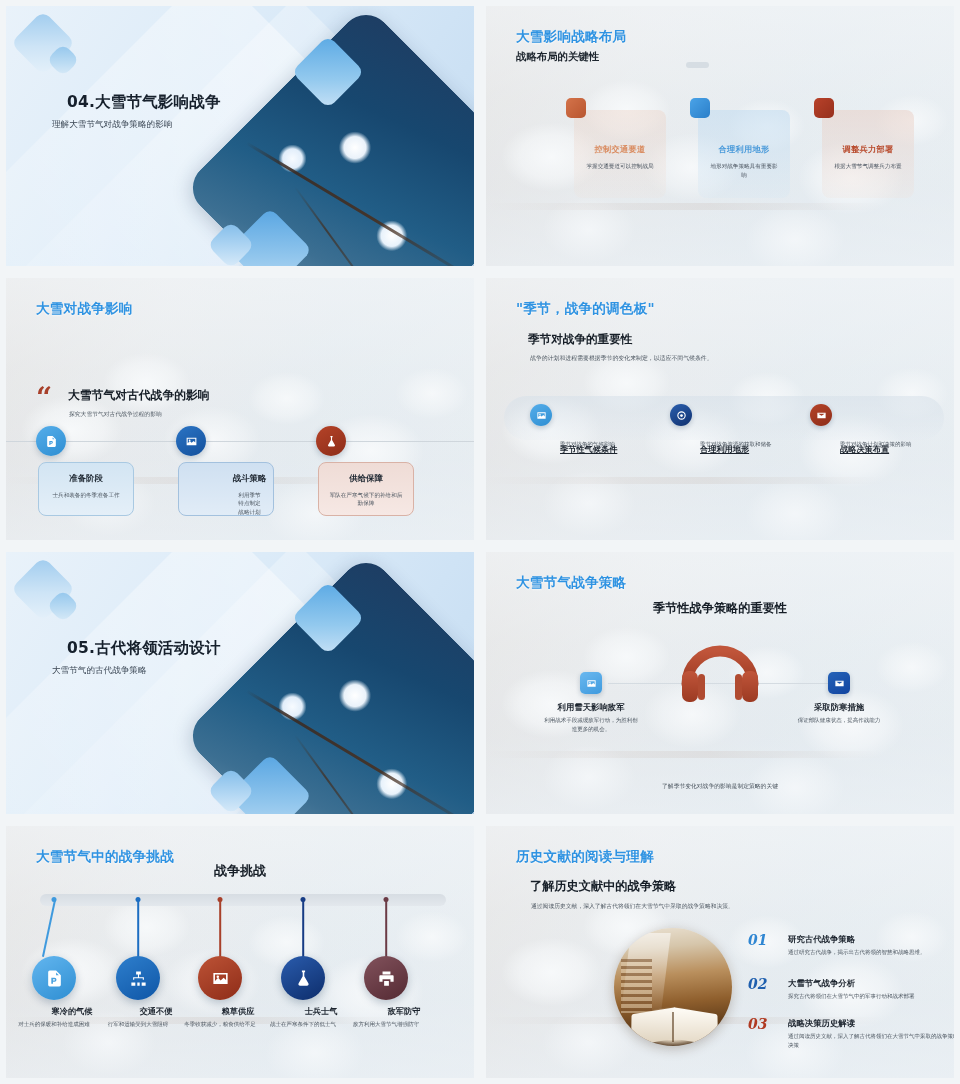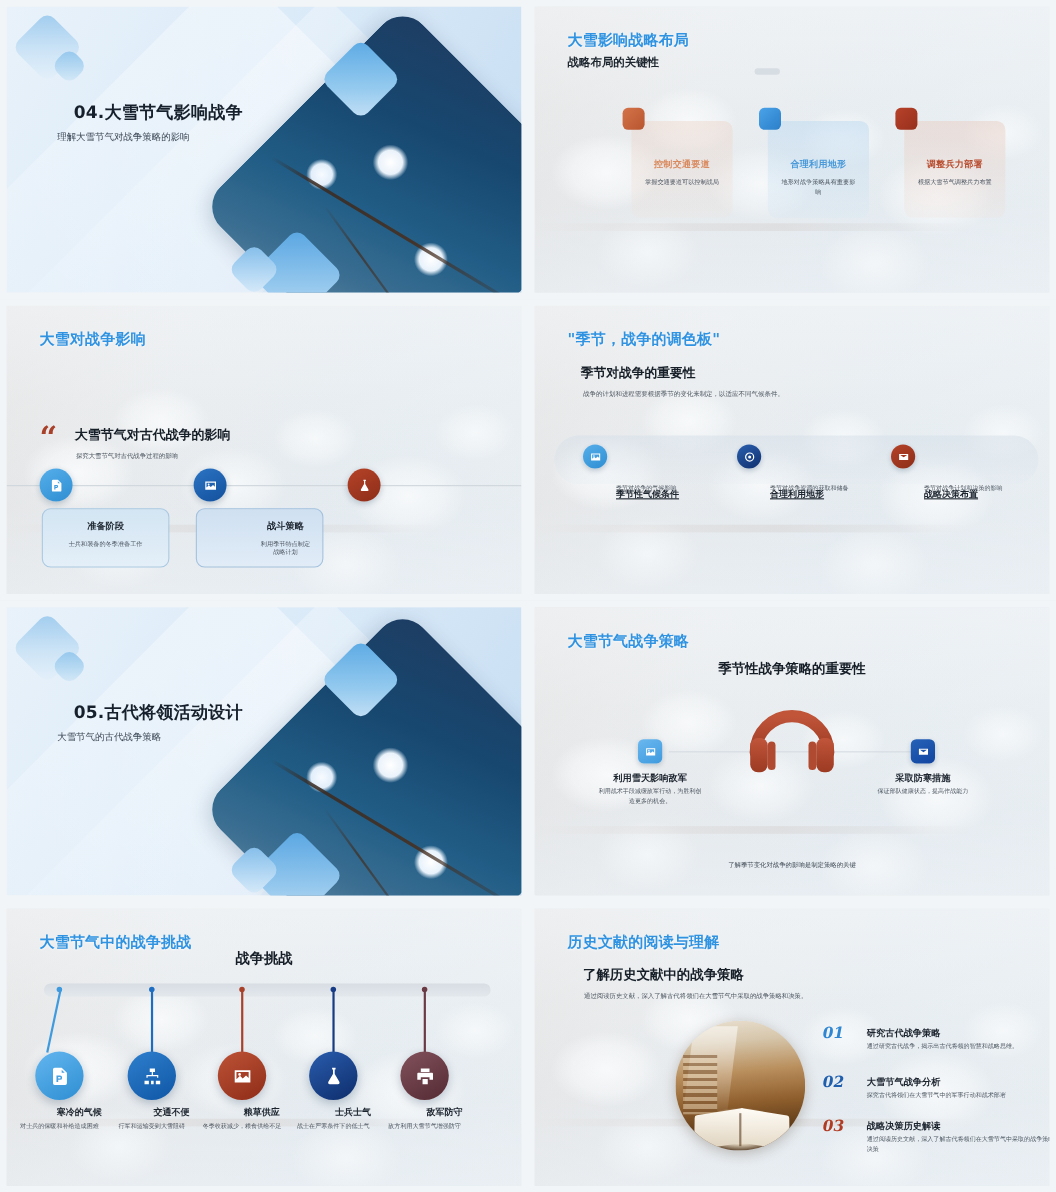--- a/index.html
+++ b/index.html
@@ -173,21 +173,21 @@
   .quote-s { position:absolute; left:63px; top:132px; font-size:5.8px; color:#4e5862; }
   .tl-line { position:absolute; left:0; right:0; top:163px; height:1px; background:#cfd6dc; }
   .tl-dot  { position:absolute; top:161.5px; width:3px; height:3px; border-radius:50%; background:#b9c2ca; }
   .s3-node { position:absolute; top:148px; width:30px; height:30px; border-radius:50%;
              display:flex; align-items:center; justify-content:center;
              box-shadow:0 2px 6px rgba(20,50,80,.25); }
   .n-lblue { background: linear-gradient(150deg,#56aeea,#2e8ed2); }
   .n-dblue { background: linear-gradient(150deg,#2b74c4,#13509c); }
   .n-red   { background: linear-gradient(150deg,#b54328,#8d2d19); }
   .n-navy  { background: linear-gradient(150deg,#2a5fae,#10306e); }
-  .s3-box { position:absolute; top:184px; width:116px; height:54px; border-radius:8px;
+  .s3-box { position:absolute; top:184px; width:96px; height:54px; border-radius:8px;
             text-align:center; padding-top:10px; }
   .s3-box.b1 { background: linear-gradient(180deg,#d3e5f3,#e4eff8); border:1px solid #a9c9e2; }
   .s3-box.b2 { background: linear-gradient(180deg,#cfe0f1,#e1ecf7); border:1px solid #a3c1de;padding-left:47px; }
   .s3-box.b3 { background: linear-gradient(180deg,#efdcd6,#f6e8e4); border:1px solid #d9b2a6; }
   .s3-t { font-size:8.4px; font-weight:700; color:#1d2630; }
   .s3-d { margin-top:7px; font-size:5.6px; line-height:1.5; color:#4c5660; padding:0 10px; }
 
   
   .s4-h { position:absolute; left:42px; top:54px; font-size:11.6px; font-weight:700; color:#161e27;
           font-family:"DejaVu Sans","Liberation Sans",sans-serif; }
@@ -357,20 +357,24 @@
       </div>
 
       <div class="s3-box b1" style="left:32px">
         <div class="s3-t">准备阶段</div>
         <div class="s3-d">士兵和装备的冬季准备工作</div>
       </div>
       <div class="s3-box b2" style="left:172px">
         <div class="s3-t">战斗策略</div>
         <div class="s3-d">利用季节特点制定战略计划</div>
       </div>
+      <div class="s3-box b3" style="left:312px">
+        <div class="s3-t">供给保障</div>
+        <div class="s3-d">军队在严寒气候下的补给和后勤保障</div>
+      </div>
     </div>
   </div>
 
   <div class="slide">
     <div class="slide-inner">
       <div class="floral"></div>
       <div class="floral-veil"></div>
       <div class="hdr-title">"季节，战争的调色板"</div>
       <div class="s4-h">季节对战争的重要性</div>
       <div class="s4-s">战争的计划和进程需要根据季节的变化来制定，以适应不同气候条件。</div>

